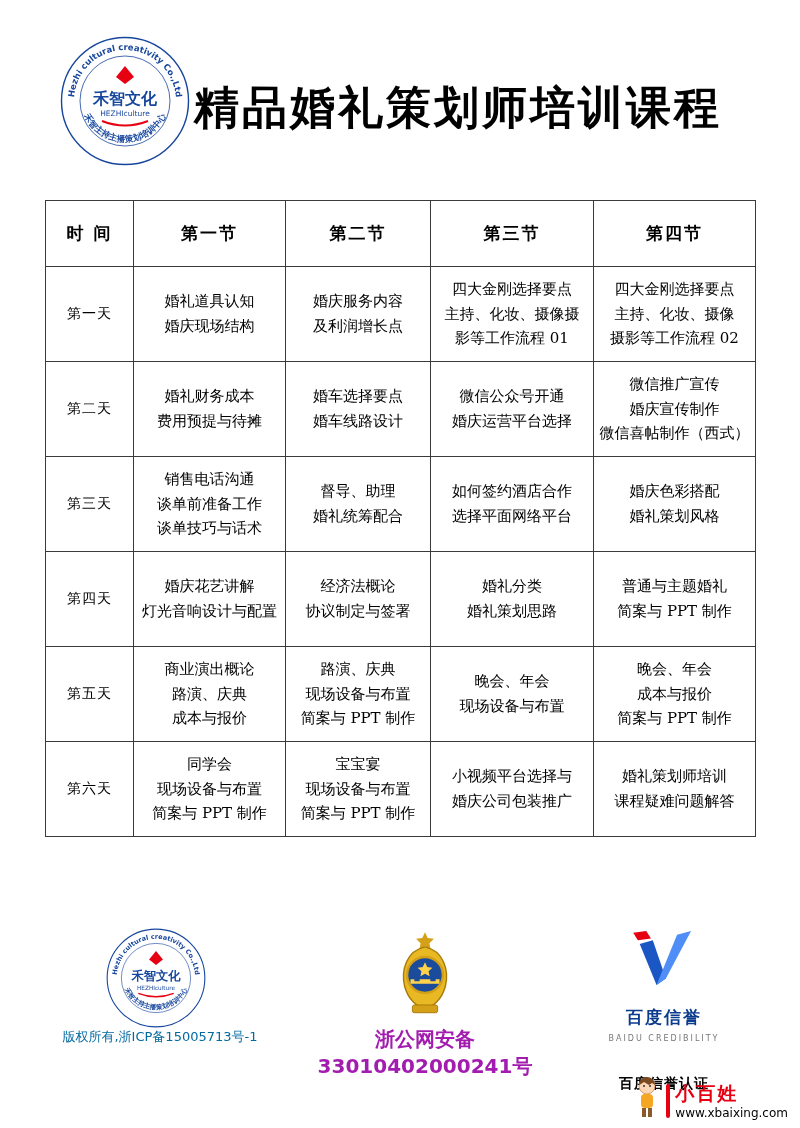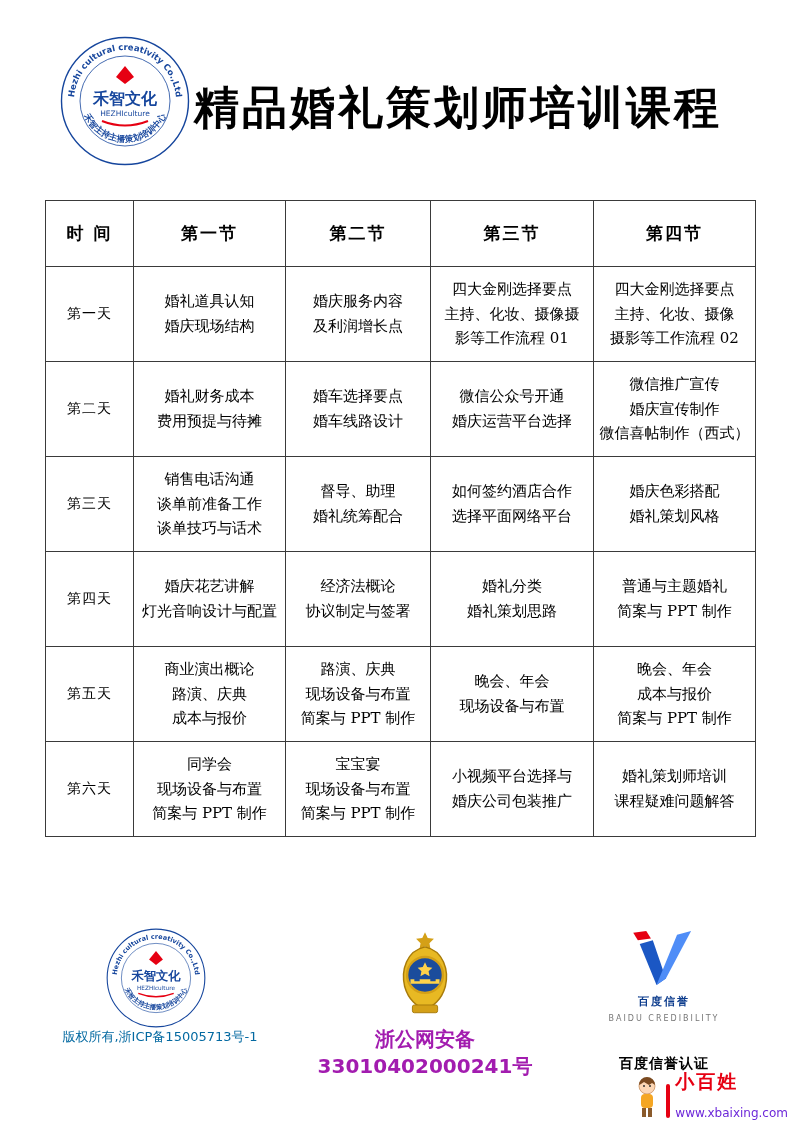--- a/index.html
+++ b/index.html
@@ -42,31 +42,31 @@
     position: absolute; left: 30px; top: 1028px; width: 260px; text-align: center;
     font-size: 13px; color: #0369a1;
   }
   .police-badge { position: absolute; left: 394px; top: 930px; width: 62px; height: 86px; }
   .police-text {
     position: absolute; left: 280px; top: 1026px; width: 290px; text-align: center;
     font-size: 20px; font-weight: bold; color: #a21caf;
   }
   .baidu-block { position: absolute; left: 588px; top: 930px; width: 152px; text-align: center; }
   .baidu-logo { width: 66px; height: 56px; display: block; margin: 0 auto; }
-  .baidu-name { font-size: 11px; font-weight: bold; color: #0b3b8c; margin-top: 8px; letter-spacing: 2px; }
+  .baidu-name { font-size: 17px; font-weight: bold; color: #0b3b8c; margin-top: 20px; letter-spacing: 2px; }
   .baidu-sub { font-size: 8px; color: #777; letter-spacing: 2px; margin-top: 5px; }
   .baidu-cert { font-size: 14px; font-weight: bold; color: #000; margin-top: 32px; letter-spacing: 1px; }
 
   
   .watermark { position: absolute; right: 12px; bottom: 8px; display: flex; align-items: flex-end; }
   .wm-char { width: 30px; height: 44px; margin-right: 4px; }
   .wm-bar { width: 4px; height: 34px; background: #e60012; margin: 0 5px 2px 0; border-radius: 2px; }
   .wm-texts { text-align: left; }
   .wm-name { font-size: 19px; font-weight: bold; color: #e60012; line-height: 1; letter-spacing: 2px; }
-  .wm-url { font-size: 12px; color: #6d28d9; margin-top: 15px; }
+  .wm-url { font-size: 12px; color: #000000; margin-top: 3px; }
 
   svg text { font-family: "DejaVu Sans", sans-serif; }
 </style>
 </head>
 <body>
 
 <div class="page">
 
   <svg class="logo-main" viewBox="0 0 130 130">
     <circle cx="65" cy="65" r="63.5" fill="#ffffff" stroke="#16469d" stroke-width="1.4"></circle>

